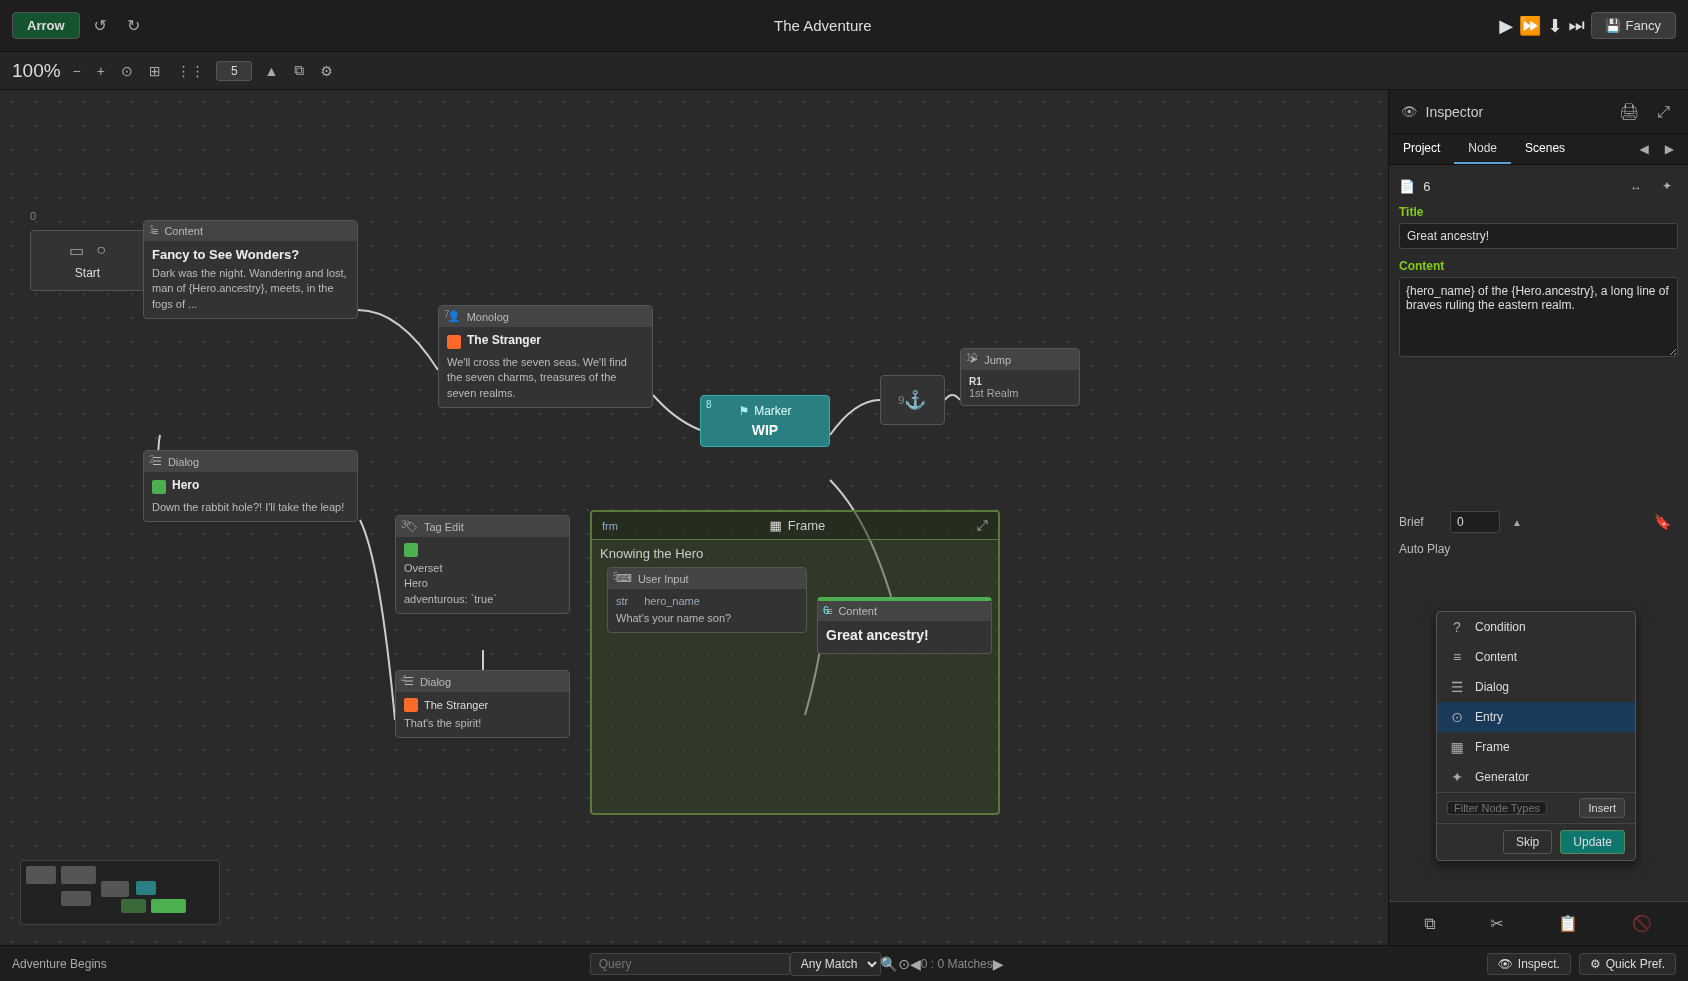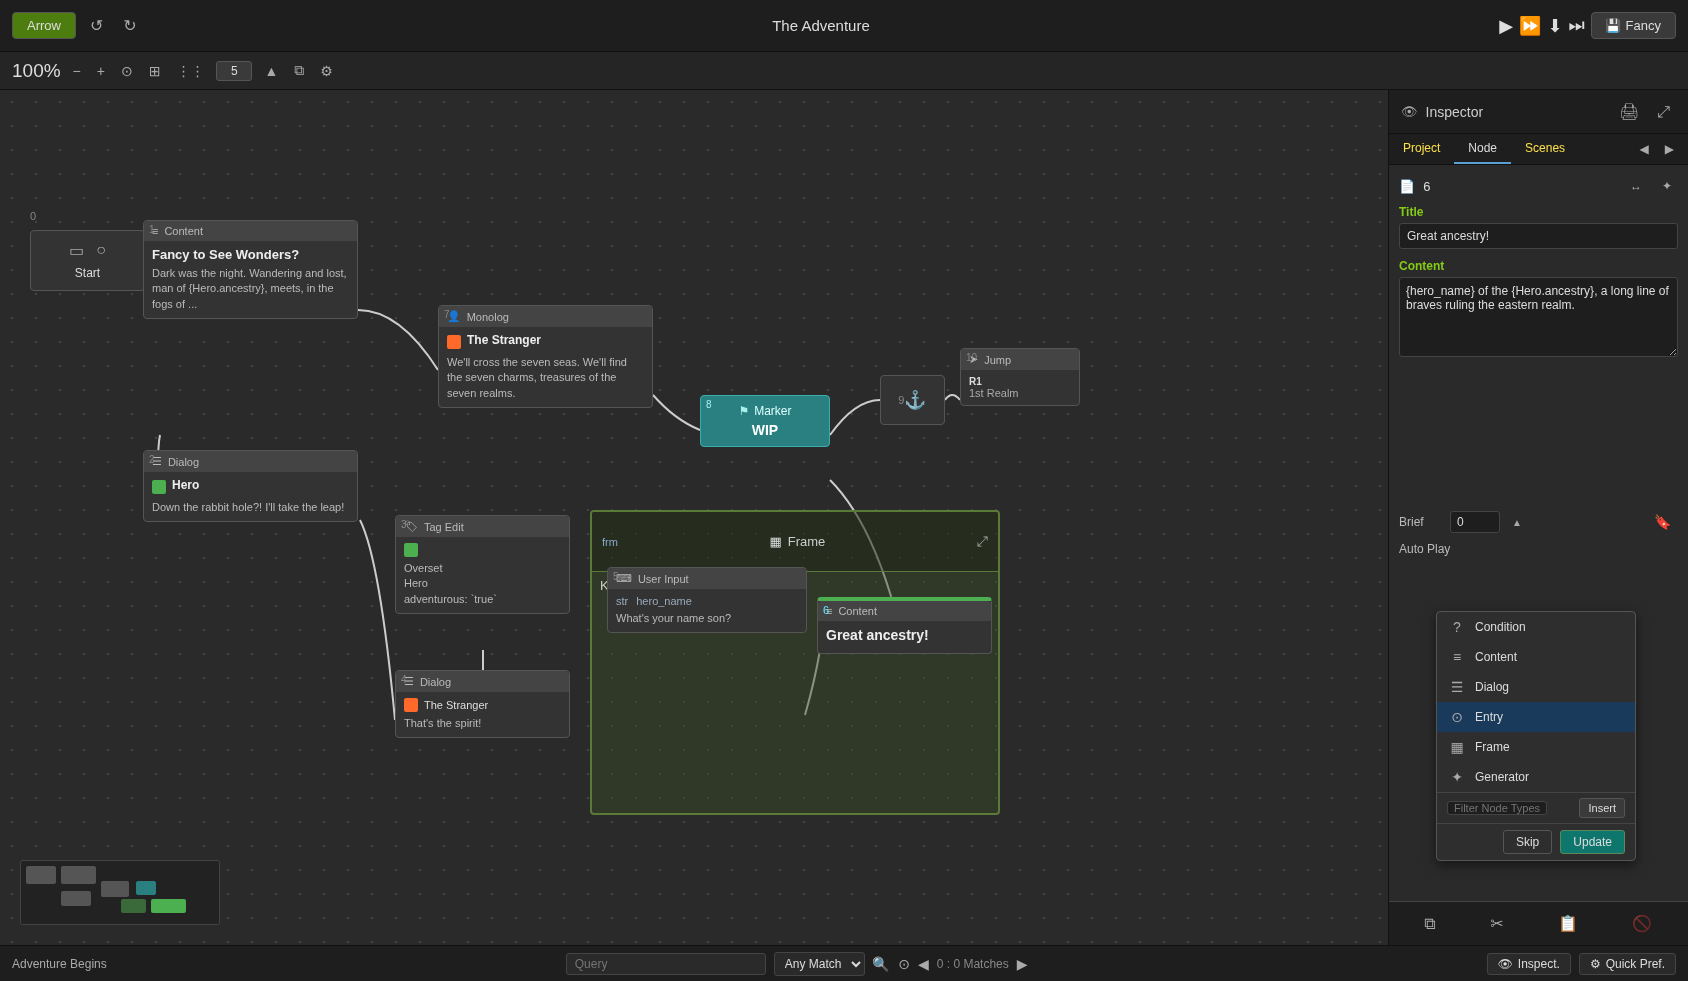--- a/index.html
+++ b/index.html
@@ -17,21 +17,21 @@
     }
     .tool-btn {
       background: #3a3a3a;
       border: 1px solid #555;
       border-radius: 4px;
       color: #ddd;
       padding: 5px 14px;
       cursor: pointer;
       font-size: 13px;
     }
-    .tool-btn.active { background: #4d7c0f; }
+    .tool-btn.active { background: #14532d; font-weight: bold; }
     .icon-btn {
       background: none;
       border: none;
       color: #aaa;
       cursor: pointer;
       font-size: 16px;
       padding: 4px 6px;
     }
     .title-center {
       flex: 1;
@@ -152,21 +152,21 @@
     }
     .inspector-title { font-size: 14px; color: #ccc; font-weight: 500; }
     .inspector-tabs {
       display: flex;
       background: #1e1e1e;
       border-bottom: 1px solid #111;
     }
     .insp-tab {
       padding: 7px 14px;
       font-size: 12px;
-      color: #fde047;
+      color: #ffffff;
       cursor: pointer;
       border-bottom: 2px solid transparent;
     }
     .insp-tab.active { color: #ddd; border-bottom: 2px solid #5a9fd4; }
     .insp-body { flex: 1; overflow-y: auto; padding: 10px; }
     .insp-row { display: flex; align-items: center; gap: 8px; margin-bottom: 8px; }
     .insp-field-label { color: #84cc16; font-size: 12px; font-weight: 600; margin: 8px 0 4px; }
     .insp-textarea {
       width: 100%;
       background: #1e1e1e;
@@ -237,21 +237,21 @@
     #bottombar {
       height: 36px;
       background: #1e1e1e;
       border-top: 1px solid #111;
       display: flex;
       align-items: center;
       padding: 0 12px;
       gap: 10px;
     }
     .bottom-section { color: #aaa; font-size: 12px; }
-    .bottom-query { flex: 1; display: flex; align-items: center; justify-content: center; gap: 8px; }
+    .bottom-query { flex: 1; display: flex; align-items: center; justify-content: center; }
     .query-input { background: #2a2a2a; border: 1px solid #444; color: #ddd; font-size: 12px; padding: 3px 8px; border-radius: 3px; width: 200px; }
     .query-dropdown { background: #2a2a2a; border: 1px solid #444; color: #ddd; font-size: 12px; padding: 3px 6px; border-radius: 3px; }
     .query-btn { background: none; border: none; color: #aaa; cursor: pointer; font-size: 14px; }
     .matches-label { color: #888; font-size: 12px; }
     .bottom-right { display: flex; align-items: center; gap: 8px; }
     .inspect-btn { background: #2a2a2a; border: 1px solid #444; color: #ddd; font-size: 12px; padding: 3px 10px; border-radius: 3px; cursor: pointer; display: flex; align-items: center; gap: 5px; }
     .quickpref-btn { background: #2a2a2a; border: 1px solid #444; color: #ddd; font-size: 12px; padding: 3px 10px; border-radius: 3px; cursor: pointer; display: flex; align-items: center; gap: 5px; }
 
     
     #minimap {
@@ -418,38 +418,38 @@
         <span>➤</span>
         <span>Jump</span>
       </div>
       <div class="node-body">
         <div style="font-size:10px; color:#ddd; font-weight:bold;">R1</div>
         <div style="font-size:11px; color:#aaa;">1st Realm</div>
       </div>
     </div>
 
     <div id="node-frm" style="position:absolute; left:590px; top:420px; width:410px; height:305px; background:rgba(55,75,35,0.45); border:2px solid #5a7a3a; border-radius:4px;">
-      <div style="display:flex; align-items:center; justify-content:space-between; padding:21px 10px; background:rgba(0,0,0,0.2); border-bottom:1px solid #5a7a3a;">
+      <div style="display:flex; align-items:center; justify-content:space-between; padding:5px 10px; background:rgba(0,0,0,0.2); border-bottom:1px solid #5a7a3a;">
         <span style="font-size:11px; color:#8ac;">frm</span>
         <div style="display:flex; align-items:center; gap:6px;">
           <span>▦</span>
           <span style="font-size:13px; color:#ccc;">Frame</span>
         </div>
         <span style="cursor:pointer; color:#aaa; font-size:14px;">⤢</span>
       </div>
       <div class="frame-title">Knowing the Hero</div>
 
       <div class="node" style="position:absolute; left:15px; top:55px; width:200px;">
         <span class="node-num">5</span>
         <div class="node-header">
           <span>⌨</span>
           <span>User Input</span>
         </div>
         <div class="node-body">
-          <div style="display:flex; gap:8px; margin-bottom:4px; font-size:11px; color:#9ab;">
+          <div style="display:flex; gap:16px; margin-bottom:4px; font-size:11px; color:#9ab;">
             <span>str</span>
             <span>hero_name</span>
           </div>
           <div class="node-text">What's your name son?</div>
         </div>
       </div>
 
       <div class="node" style="position:absolute; left:225px; top:85px; width:175px; border-top:4px solid #4caf50;">
         <span class="node-num" style="color:#6ef; font-size:11px;">6</span>
         <div class="node-header">

